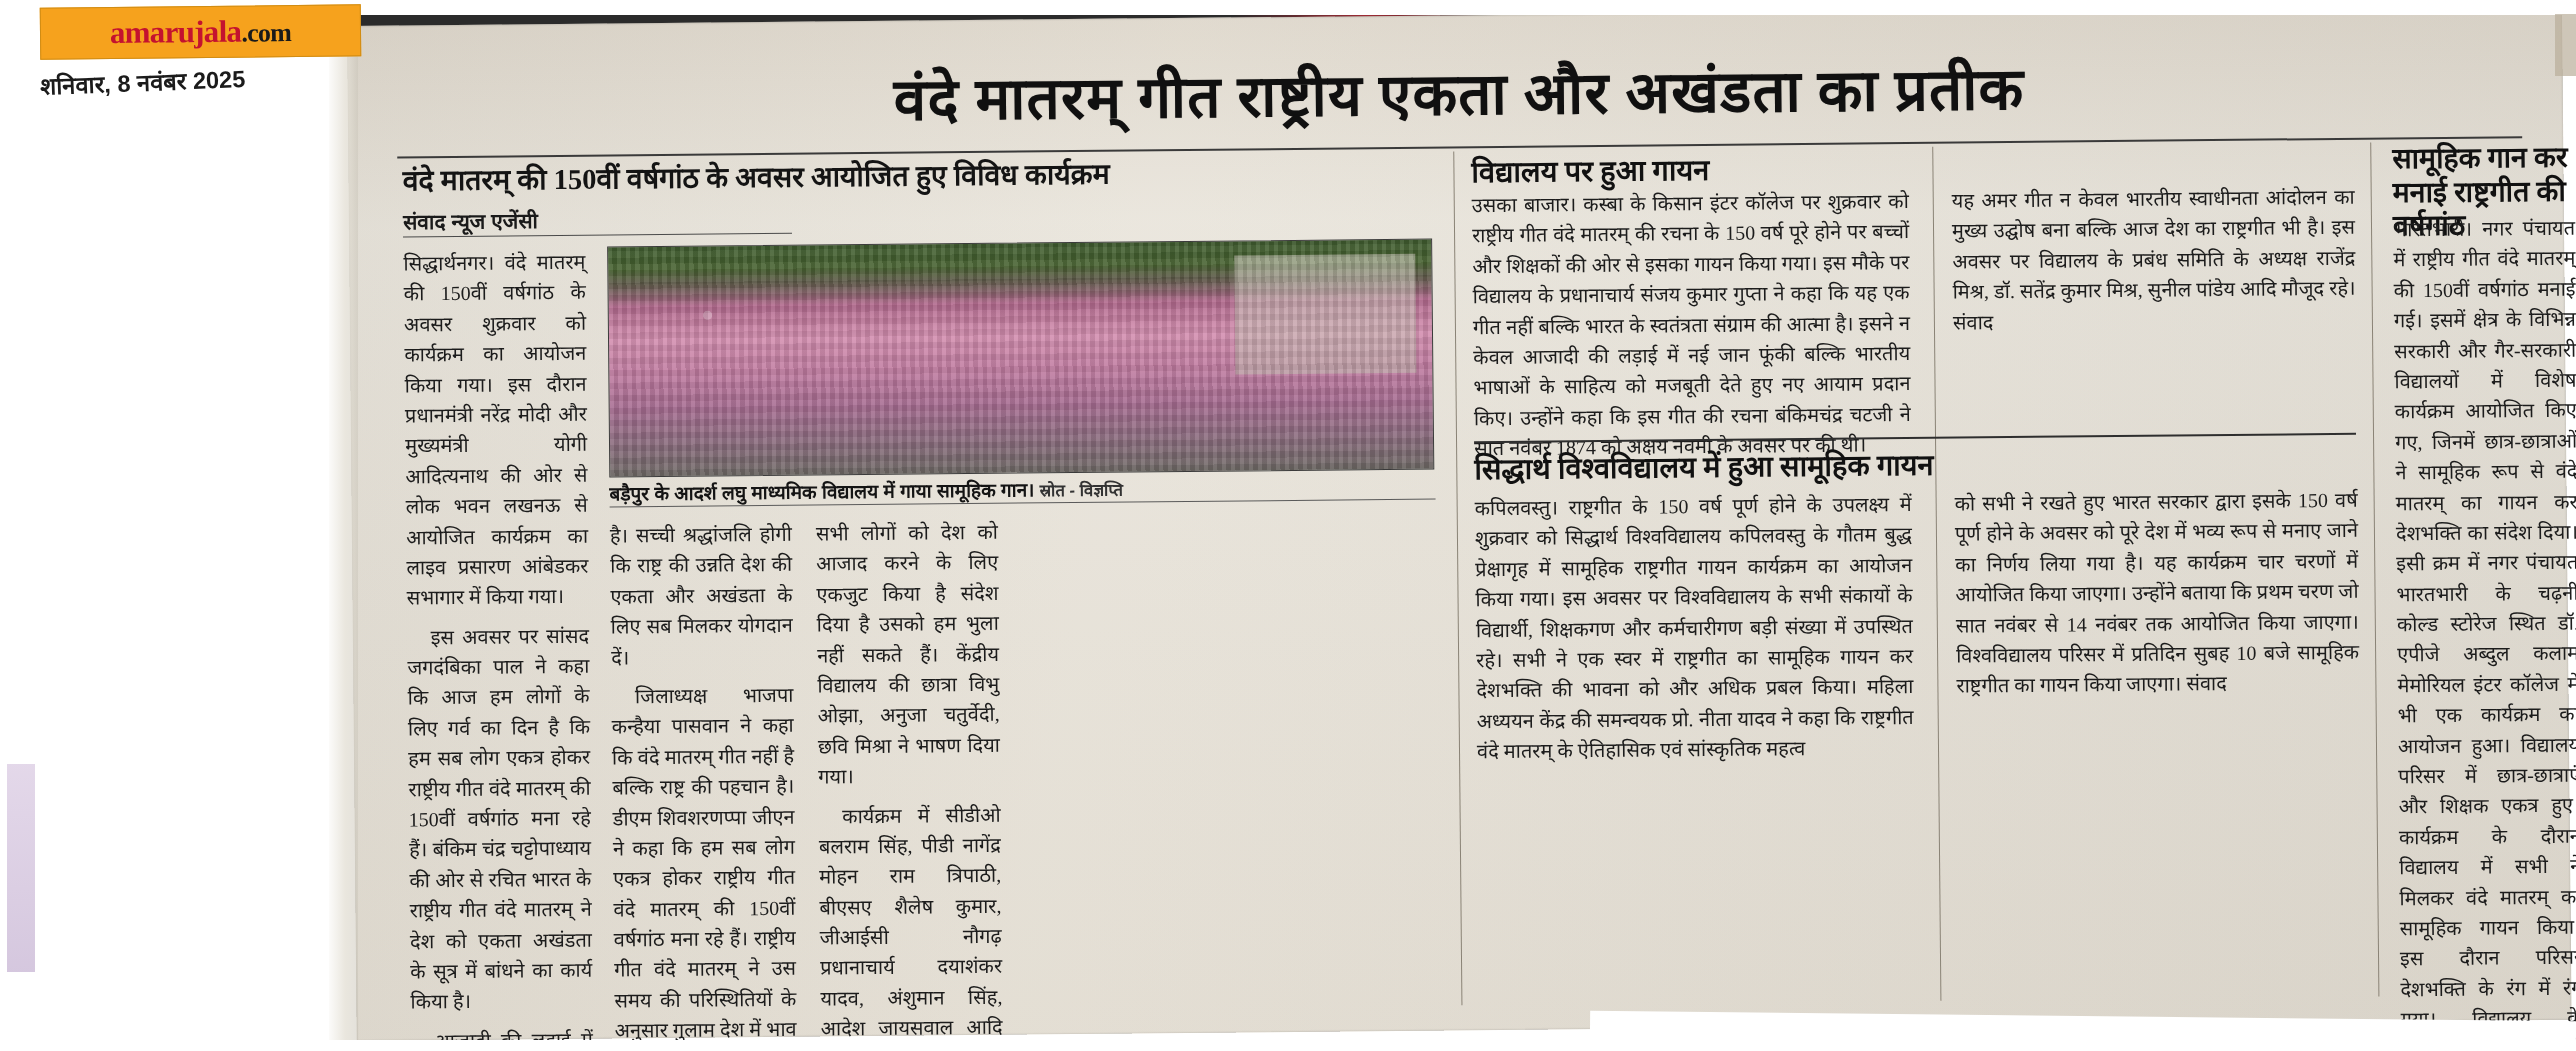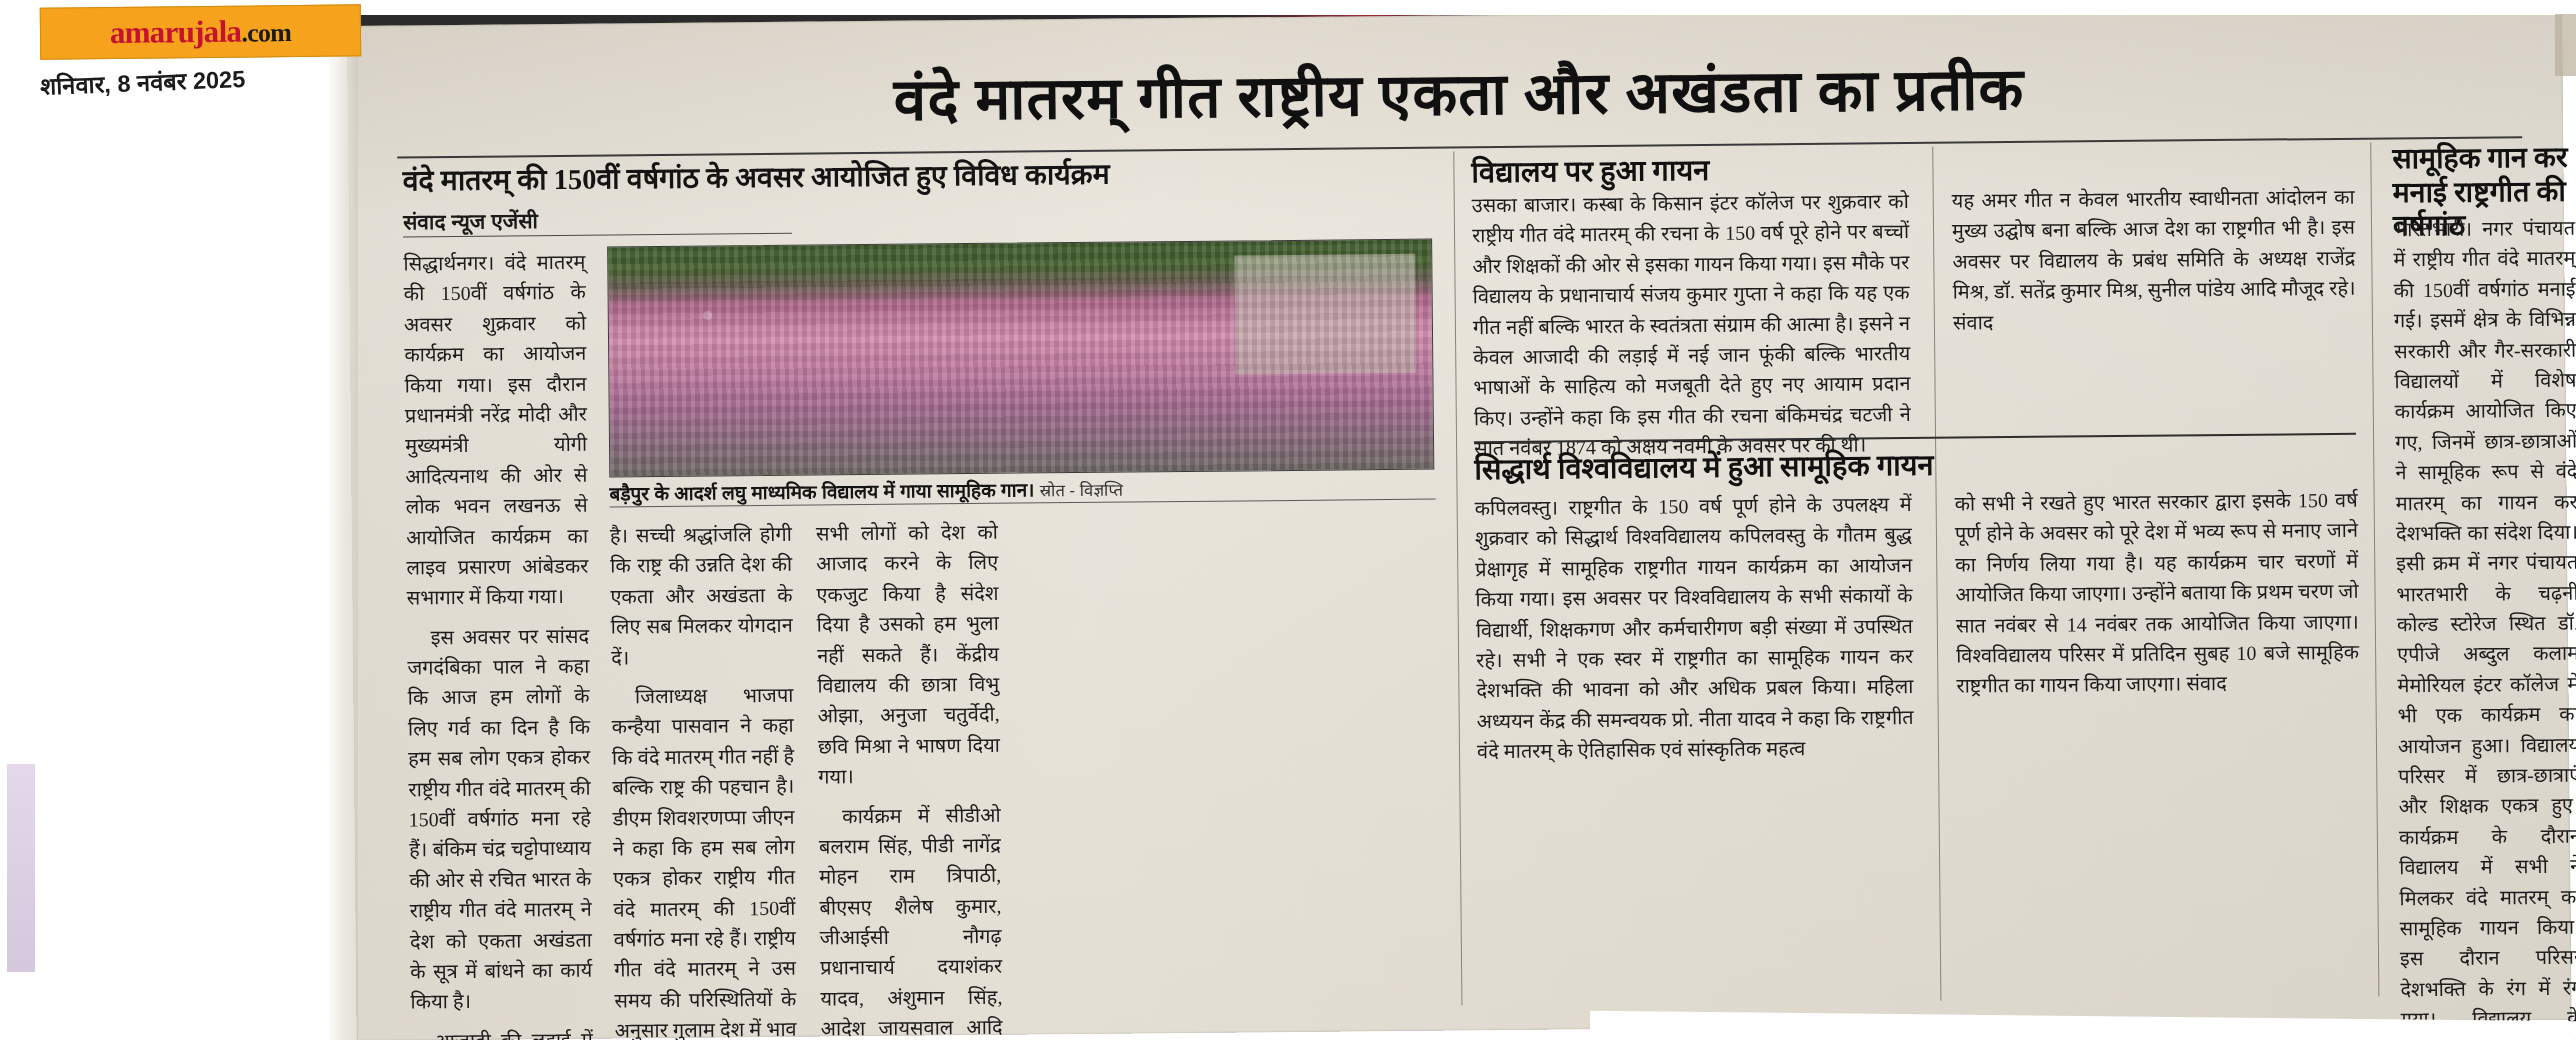--- a/index.html
+++ b/index.html
@@ -242,21 +242,21 @@
     position: absolute;
     left: 208px;
     top: 321px;
     width: 826px;
     font-family: "Liberation Sans", sans-serif;
     font-weight: bold;
     font-size: 19px;
     color: #141414;
   }
   .caption .src {
-    font-weight: normal;
+    font-weight: bold;
     font-size: 16.7px;
     color: #333;
   }
   .caption-rule {
     position: absolute;
     left: 208px;
     top: 347px;
     width: 826px;
     height: 1.4px;
     background: #5a5a5a;

